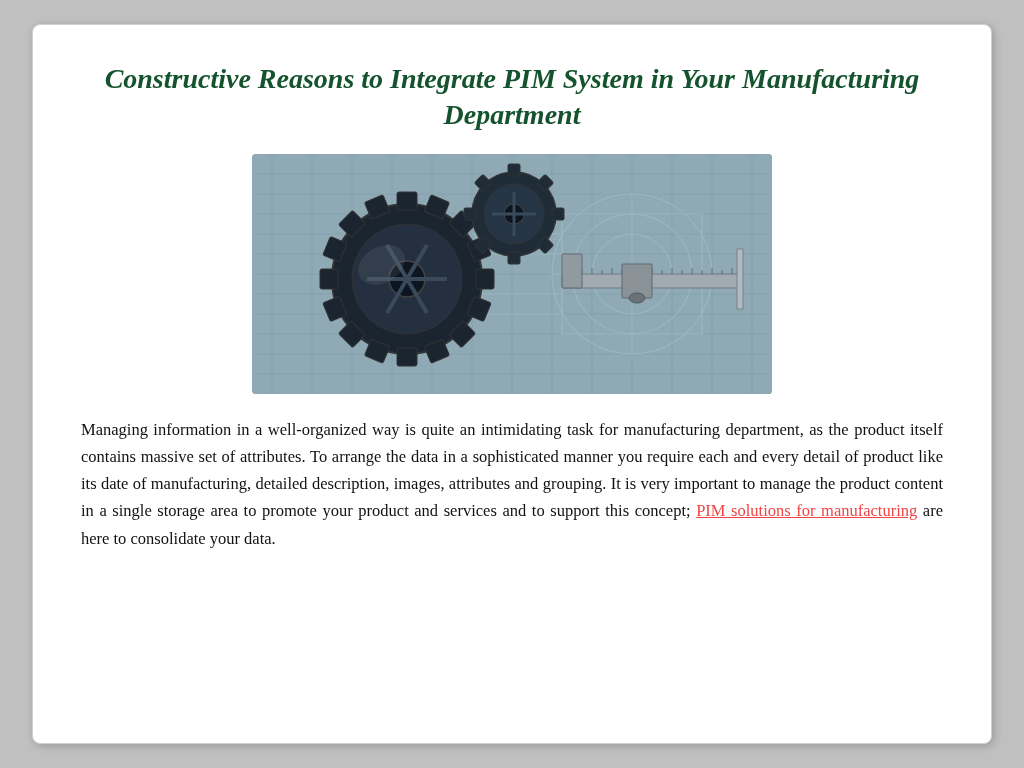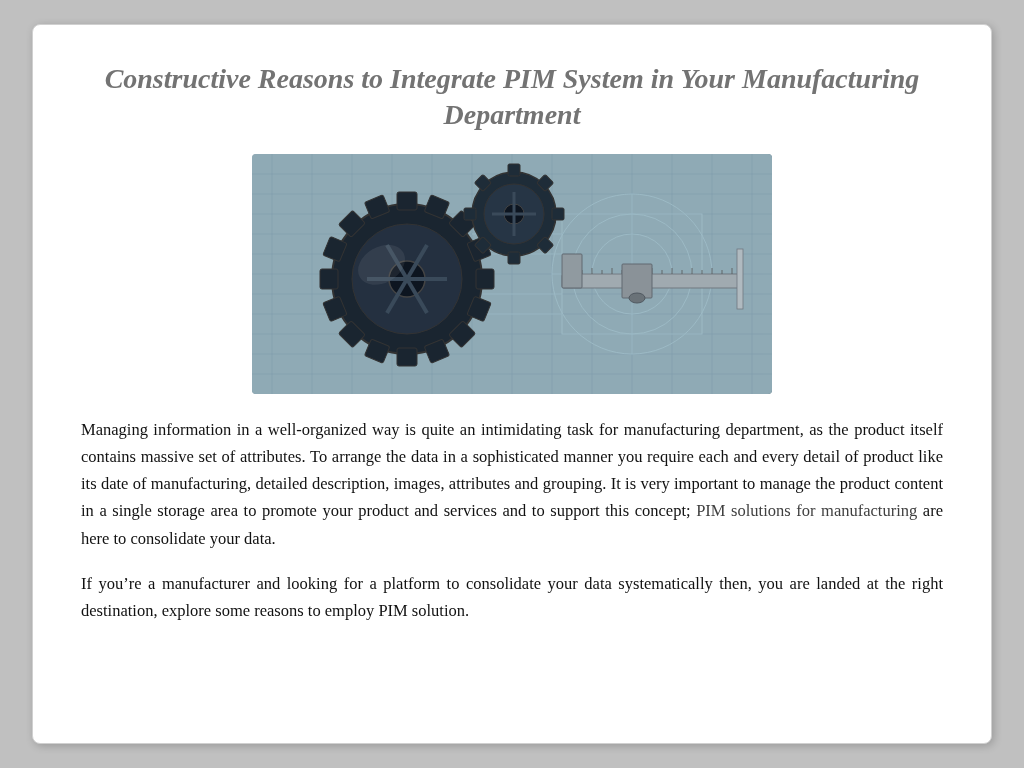--- a/index.html
+++ b/index.html
@@ -25,21 +25,21 @@
       border: 1px solid #d0d0d0;
       padding: 36px 48px 36px 48px;
       display: flex;
       flex-direction: column;
       align-items: center;
       box-shadow: 2px 2px 8px rgba(0,0,0,0.2);
     }
 
     .title {
       text-align: center;
-      color: #737373;
+      color: #14532d;
       font-size: 28px;
       font-weight: bold;
       font-style: italic;
       margin-bottom: 20px;
       line-height: 1.3;
       width: 100%;
     }
 
     .body-text {
       width: 100%;
@@ -48,21 +48,22 @@
       text-align: justify;
       line-height: 1.65;
       margin-bottom: 18px;
     }
 
     .body-text p {
       margin-bottom: 0;
     }
 
     .link-text {
-      color: #404040;
+      color: #ef4444;
+      text-decoration: underline;
     }
 
     .second-para {
       width: 100%;
       font-size: 16.5px;
       color: #111111;
       text-align: justify;
       line-height: 1.65;
       margin-bottom: 24px;
     }
@@ -245,18 +246,15 @@
     </svg>
   </div>
 
   <div class="body-text">
     <p>
       <span>Managing information in a well-organized way is quite an intimidating task for manufacturing department, as the product itself contains massive set of attributes.
 To arrange the data in a sophisticated manner you require each and every detail of product like its date of manufacturing, detailed description, images, attributes and grouping. It is very important to manage the product content in a single storage area to promote your product and services and to support this concept; </span><a class="link-text">PIM solutions for manufacturing</a><span> are here to consolidate your data.</span>
     </p>
   </div>
 
-  <div class="second-para">
-    <p>If you’re a manufacturer and looking for a platform to consolidate your data systematically then, you are landed at the right destination, explore some reasons to employ PIM solution.</p>
-  </div>
 
 
 </div>
 
 </body></html>

